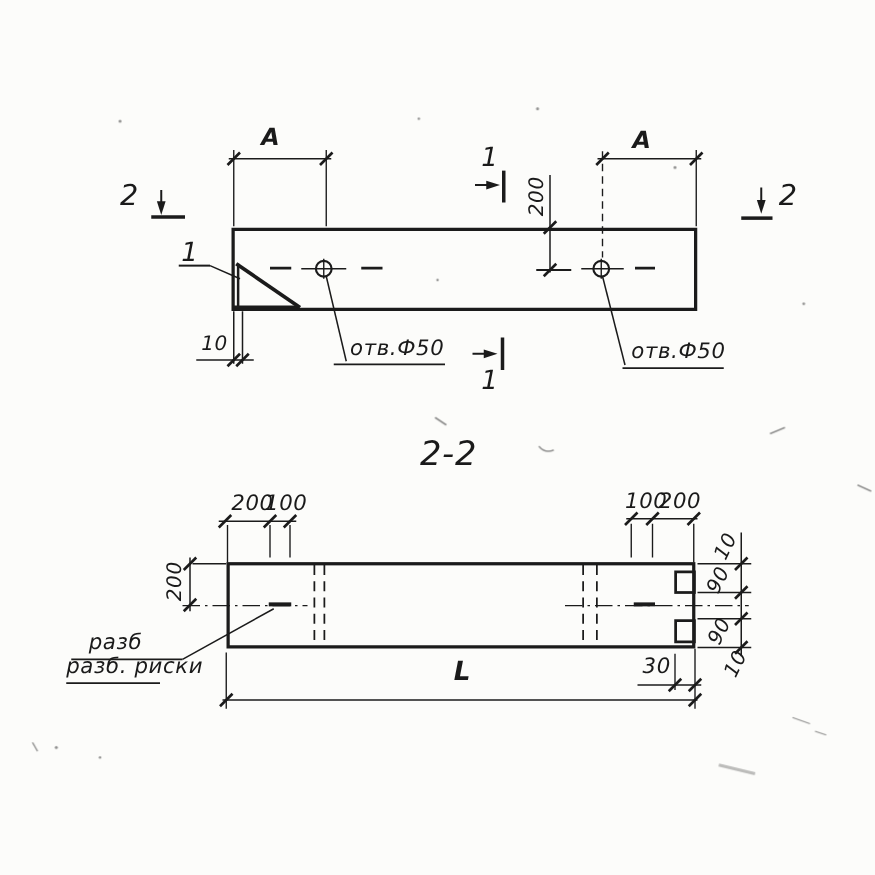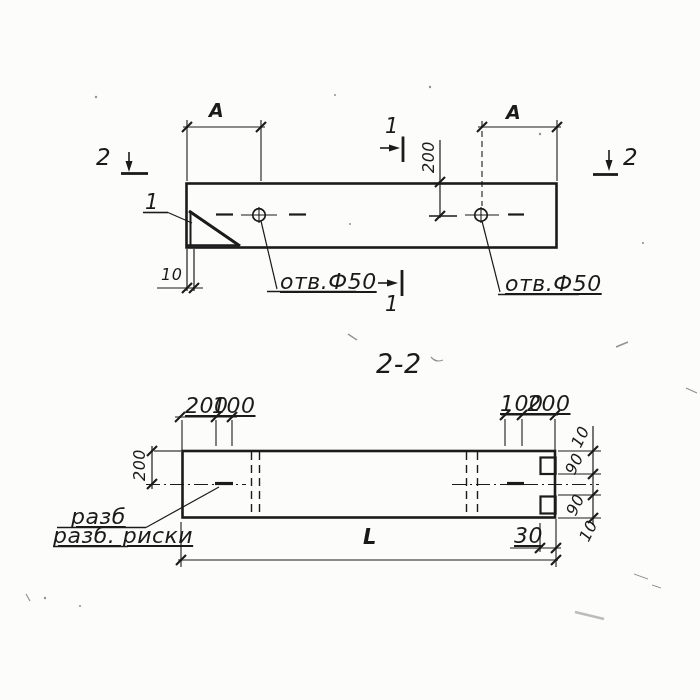--- a/index.html
+++ b/index.html
@@ -13,25 +13,25 @@
   svg{position:absolute;left:0;top:0;}
   .lbl{
     position:absolute;
     font-style:italic;
     color:#1a1a1a;
     white-space:nowrap;
     line-height:1;
     letter-spacing:0.5px;
   }
   .s16{font-size:16px;}
-  .s17{font-size:22px;text-decoration:underline;}
+  .s17{font-size:17px;}
   .s19{font-size:19px;font-weight:bold;}
   .s21{font-size:21px;}
   .s23{font-size:23px;}
-  .s27{font-size:27px;margin-left:40px;}
+  .s27{font-size:27px;}
   .bold{font-weight:bold;}
   .rot90{transform:rotate(-90deg);transform-origin:center center;}
   .rot62{transform:rotate(-64deg);transform-origin:center center;}
 </style>
 </head>
 <body>
 
 <div id="stage">
 
   <svg width="700" height="700" viewBox="0 0 700 700" stroke="#1b1b1b" fill="none" stroke-linecap="butt">

